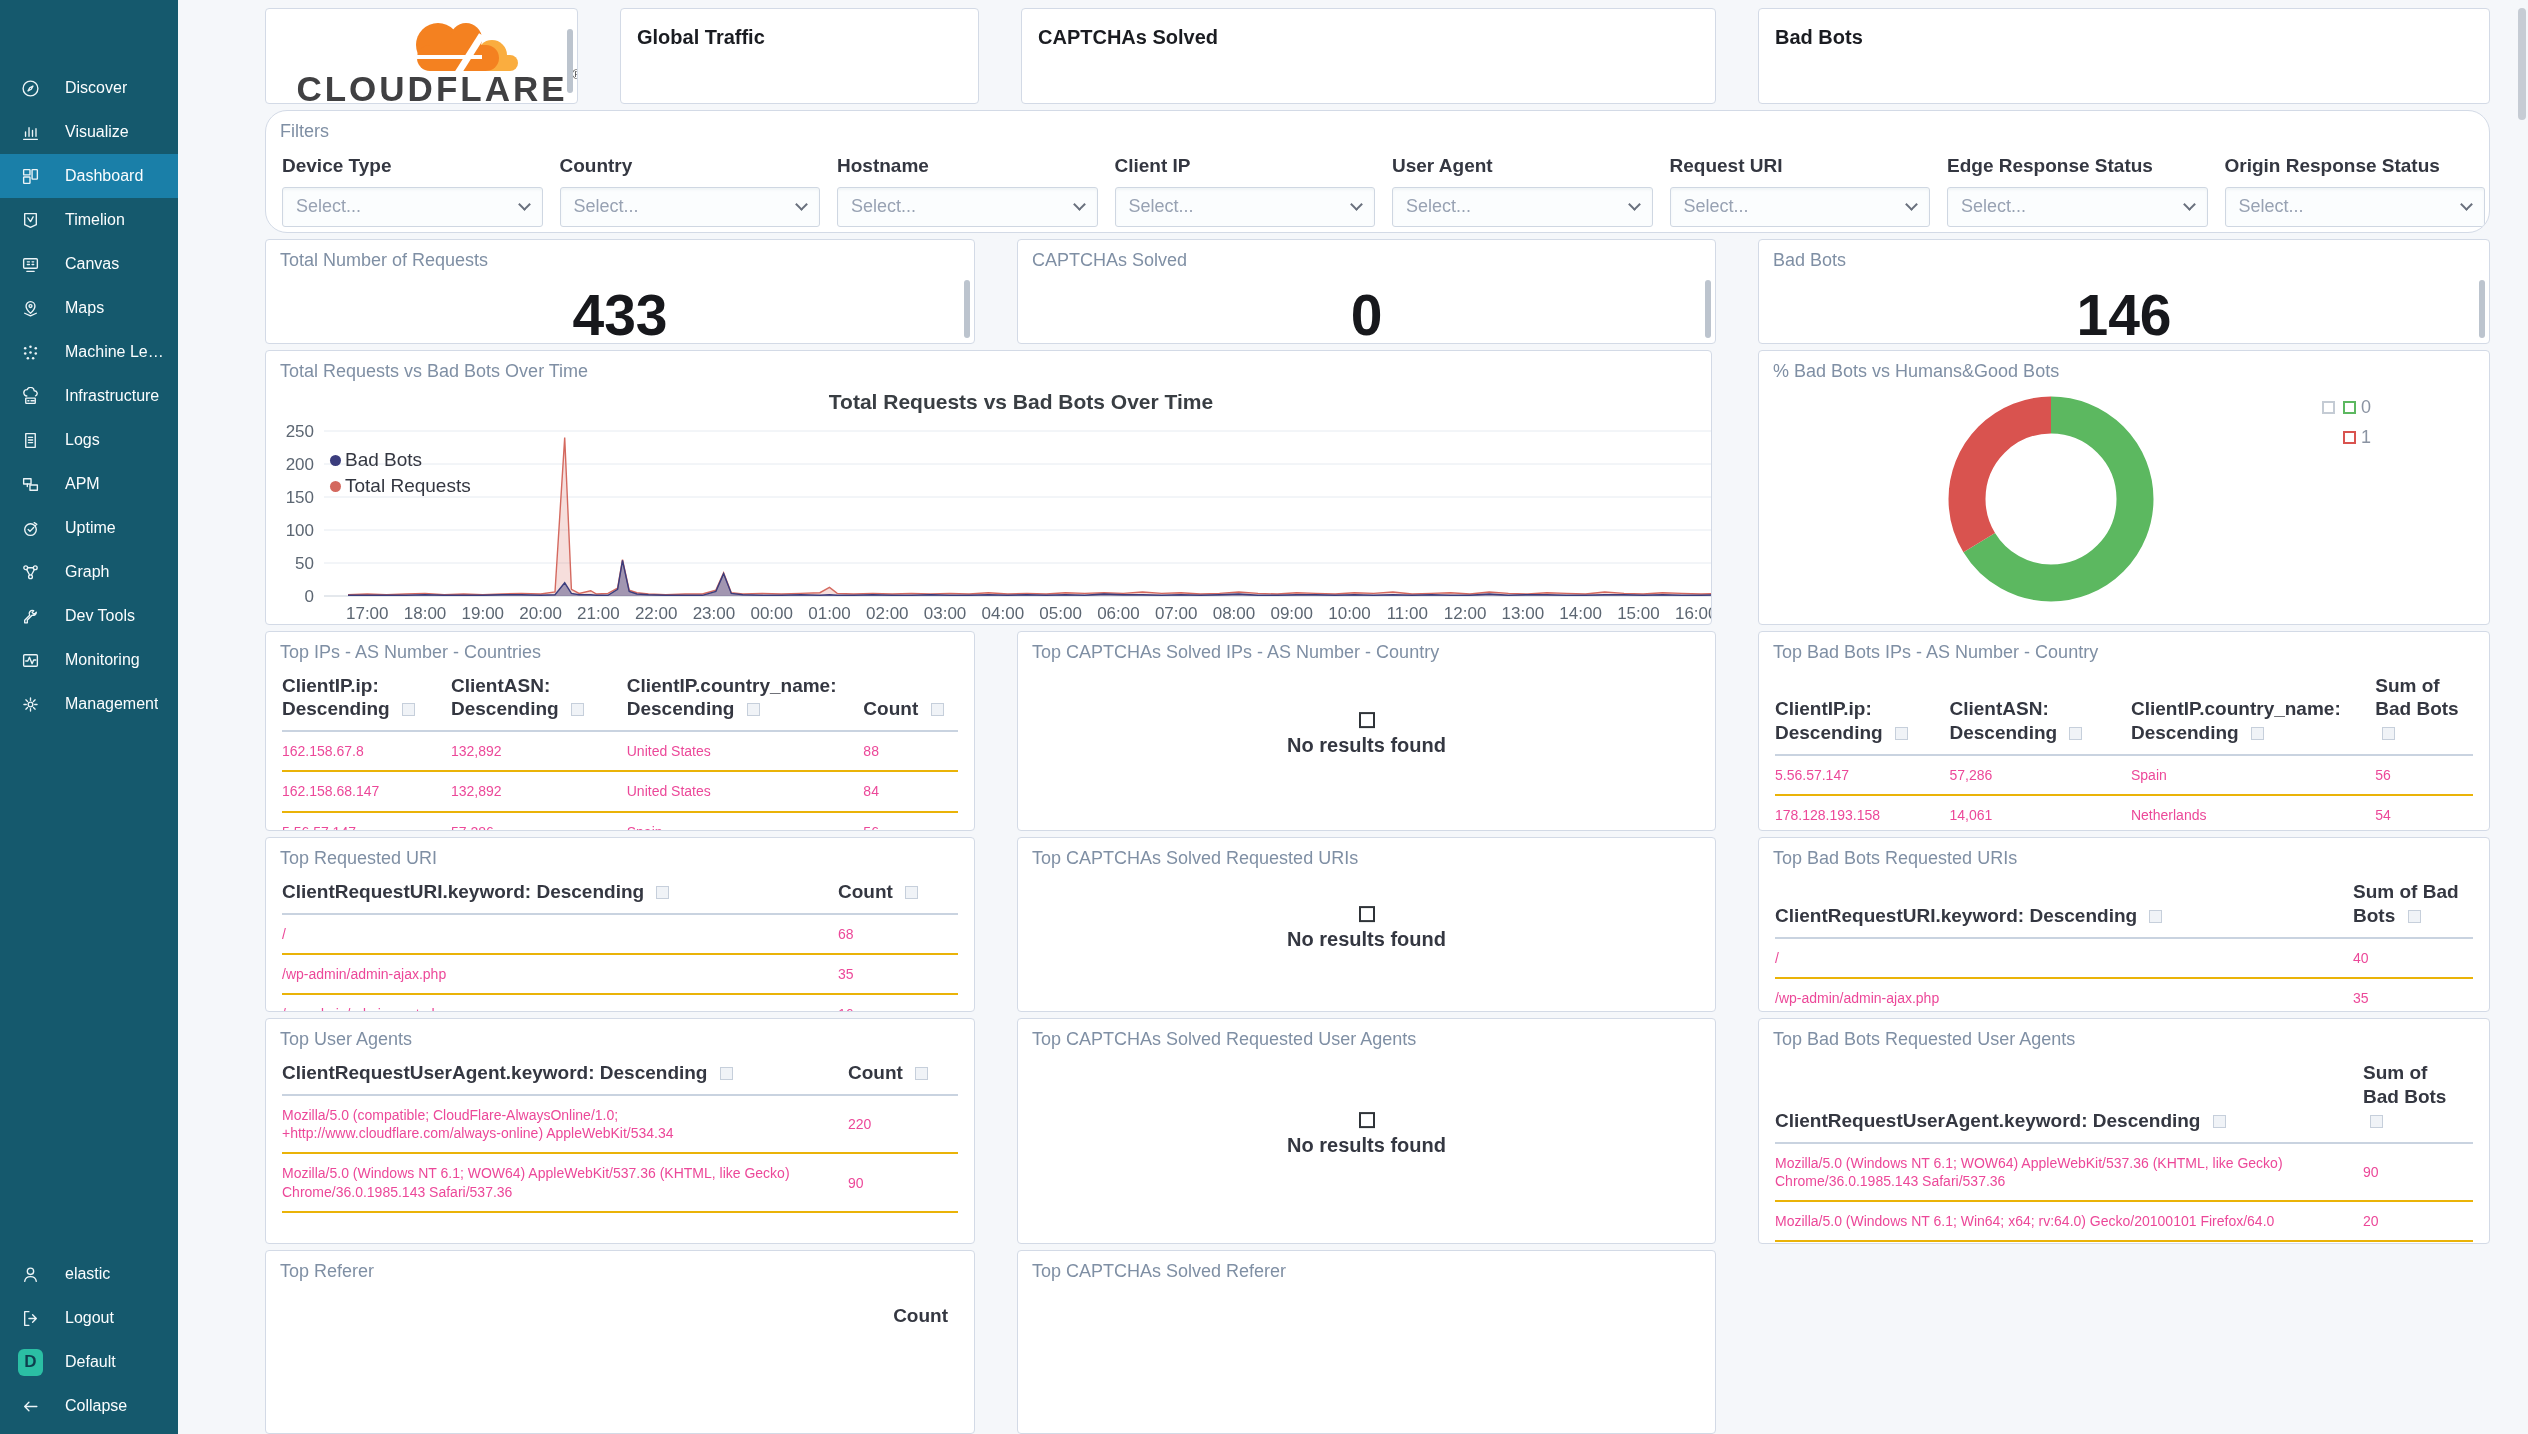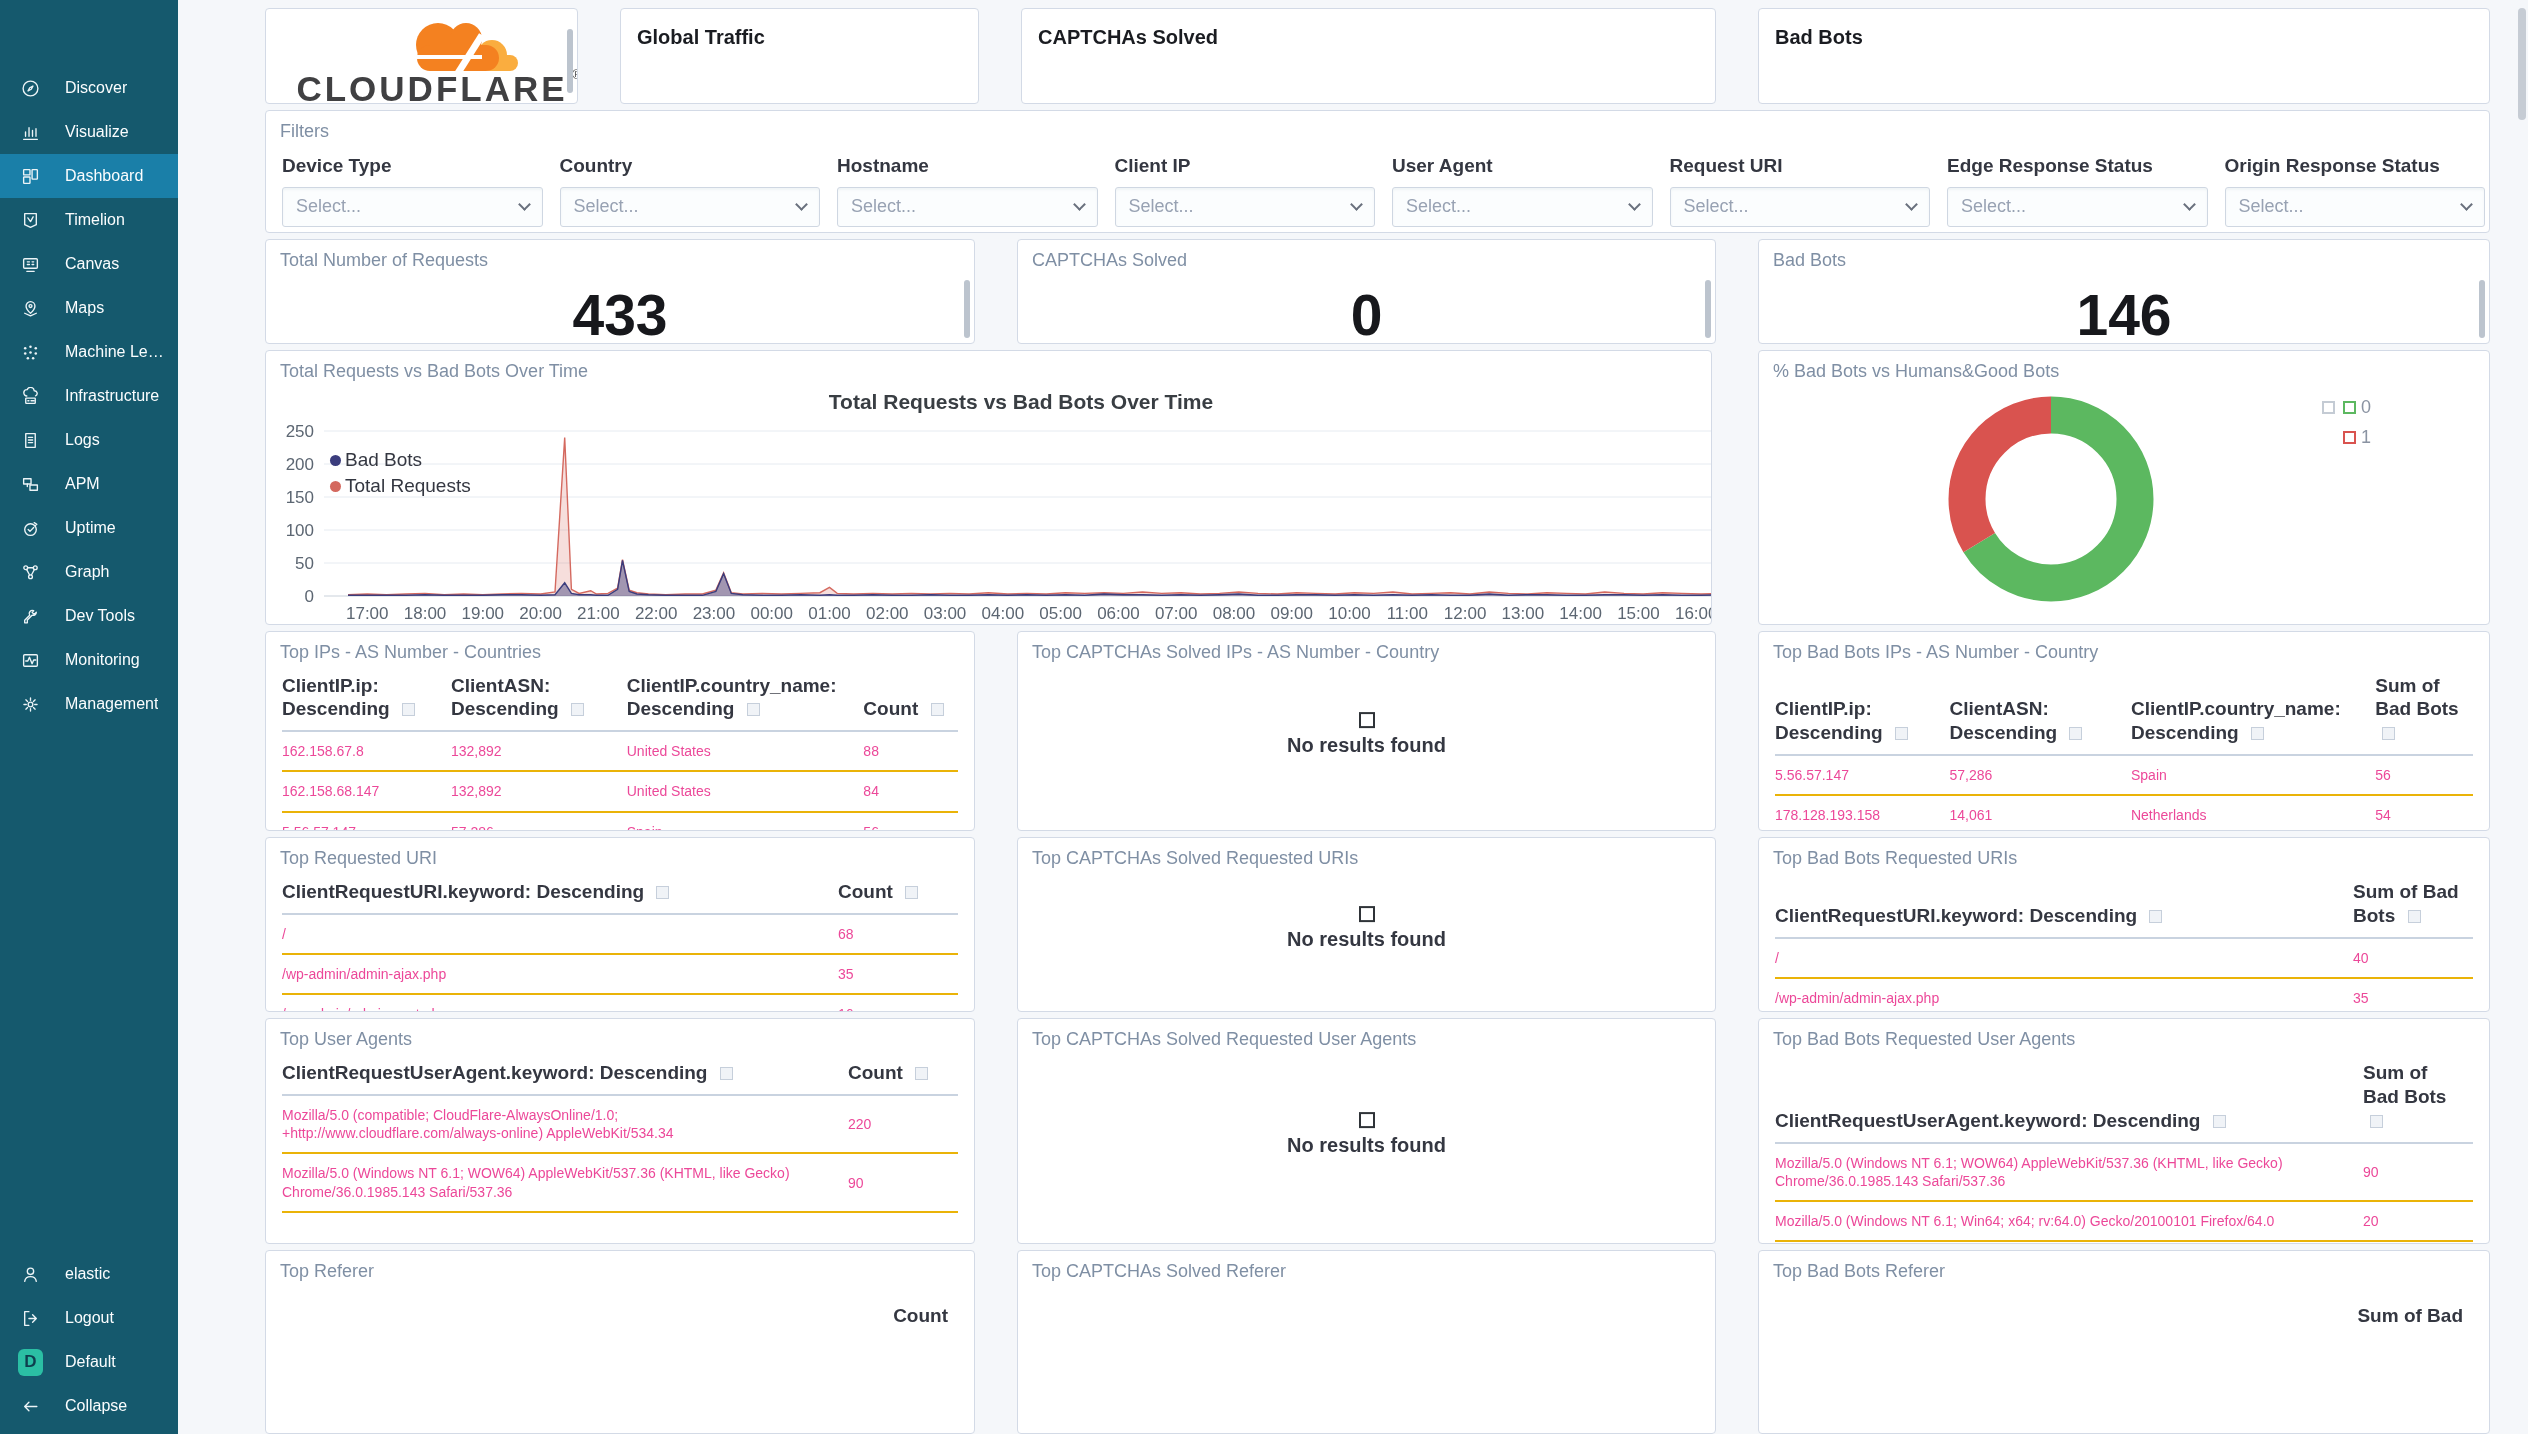--- a/index.html
+++ b/index.html
@@ -28,21 +28,21 @@
   .row-3       { grid-template-columns:738px 1fr 760px; }
   .h-ips { height:218px; } .h-uris { height:190px; } .h-uas { height:245px; } .h-ref { height:200px;text-align:center; }
 
   .panel { background:#fff; border:1px solid #d3dae6; border-radius:4px; position:relative; overflow:hidden;margin-left:28px; }
   .panel-title { position:absolute; top:10px; left:14px; font-size:18px; color:#7f8fa4; white-space:nowrap; }
   .head-title { font-size:20px; font-weight:bold; color:#1a1c21; padding:17px 0 0 16px; }
   .scrollbar { position:absolute; right:4px; width:6px; border-radius:3px; background:#bcc4ce; }
   #page-scrollbar { position:absolute; right:2px; top:8px; width:8px; height:112px; border-radius:4px; background:#c6ccd4; }
 
   
-  .filters-panel { height:134px; }
+  .filters-panel { height:134px;border-radius:22px; }
   .filter-grid { position:absolute; top:44px; left:16px; right:4px; display:grid; grid-template-columns:repeat(8,1fr); column-gap:17px; }
   .filter-label { font-weight:bold; font-size:19px; color:#343741; margin-bottom:10px; }
   .select-box { height:40px; border:1px solid #cfd7e2; border-radius:3px; background:#fbfdfe;
     box-shadow:inset 0 2px 2px rgba(120,135,155,0.08); display:flex; align-items:center;
     justify-content:space-between; padding:0 13px; color:#98a2b3; font-size:18px; cursor:pointer; }
   .caret { width:9px; height:9px; border-right:2px solid #69707d; border-bottom:2px solid #69707d;
     transform:rotate(45deg); margin-top:-5px; flex:none; }
 
   
   .metric-value { position:absolute; top:42px; left:0; right:0; text-align:center;
@@ -658,21 +658,17 @@
         </section>
       </div>
     <div class="row row-3 h-ref" id="row-referers">
         <section class="panel">
           <div class="panel-title">Top Referer</div>
           <div class="partial-right">Count</div>
         </section>
         <section class="panel">
           <div class="panel-title">Top CAPTCHAs Solved Referer</div>
         </section>
-        <section class="panel">
-          <div class="panel-title">Top Bad Bots Referer</div>
-          <div class="partial-right">Sum of Bad</div>
-        </section>
       </div>
 
     <div id="page-scrollbar"></div>
   </main>
 </div>
 
 </body></html>

